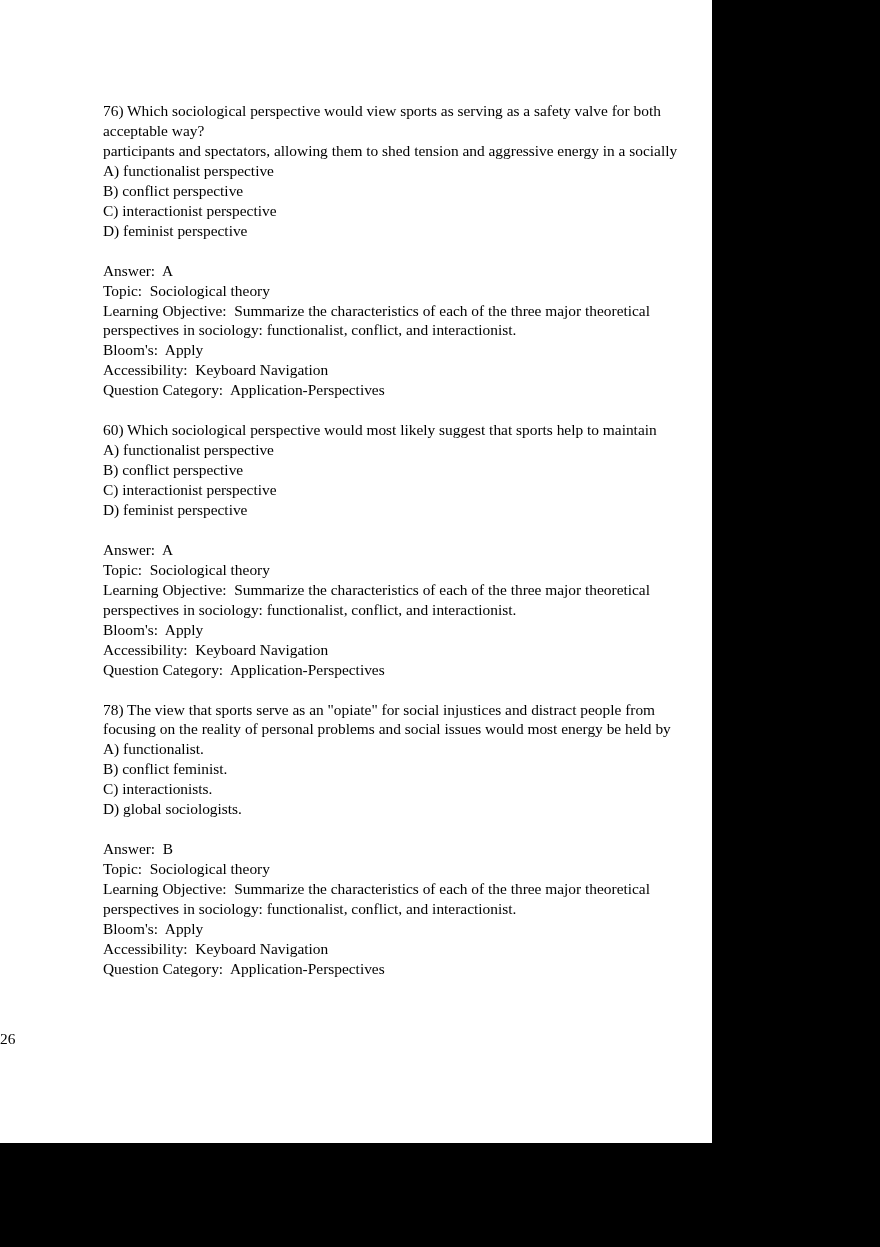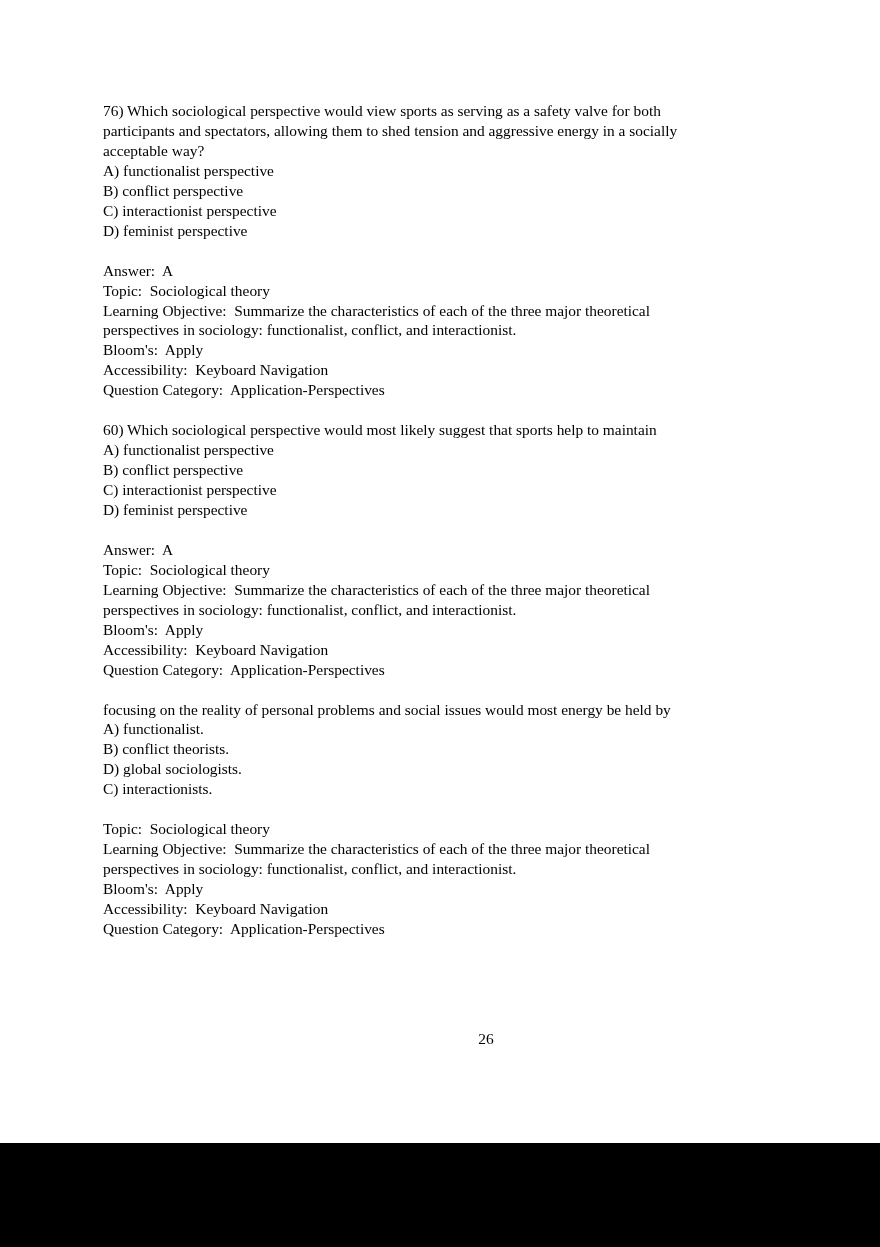--- a/index.html
+++ b/index.html
@@ -7,21 +7,21 @@
     padding: 0;
   }
   body {
     width: 880px;
     height: 1247px;
     background: #000000;
     overflow: hidden;
   }
   .doc-page {
     position: relative;
-    width: 880px;
+    width: 712px;
     height: 1143px;
     background: #ffffff;
     font-family: "Liberation Serif", serif;
     font-size: 15.4px;
     line-height: 19.95px;
     color: #000000;
   }
   .doc-content {
     position: absolute;
     left: 103px;
@@ -32,44 +32,43 @@
     white-space: pre-wrap;
   }
   .blank-line {
     height: 19.95px;
   }
   .page-number {
     position: absolute;
     top: 1029px;
     left: 0;
     width: 100%;
-    text-align: center;
-    margin-left: 46px;
+    text-align: left;
   }
   .letterbox {
     position: absolute;
     left: 0;
     top: 1143px;
     width: 880px;
     height: 104px;
     background: #000000;
   }
 </style>
 </head>
 <body>
 
 <div class="doc-page">
 
   <div class="doc-content">
 
     <section class="question-block">
       <div>
           <div class="line">76) Which sociological perspective would view sports as serving as a safety valve for both</div>
+          <div class="line">acceptable way?</div>
           <div class="line">participants and spectators, allowing them to shed tension and aggressive energy in a socially</div>
-          <div class="line">acceptable way?</div>
         </div>
       <div>
           <div class="line">A) functionalist perspective</div>
           <div class="line">B) conflict perspective</div>
           <div class="line">C) interactionist perspective</div>
           <div class="line">D) feminist perspective</div>
         </div>
       <div class="blank-line"></div>
       <div>
           <div class="line">Answer:  A</div>
@@ -101,30 +100,32 @@
           <div class="line">perspectives in sociology: functionalist, conflict, and interactionist.</div>
           <div class="line">Bloom's:  Apply</div>
           <div class="line">Accessibility:  Keyboard Navigation</div>
           <div class="line">Question Category:  Application-Perspectives</div>
         </div>
       <div class="blank-line"></div>
     </section>
 
     <section class="question-block">
       <div>
+          <div class="line">78) The view that sports serve as an "opiate" for social injustices and distract people from</div>
           <div class="line">focusing on the reality of personal problems and social issues would most energy be held by</div>
         </div>
       <div>
           <div class="line">A) functionalist.</div>
-          <div class="line">B) conflict theorists.</div>
+          <div class="line">B) conflict feminist.</div>
+          <div class="line">C) interactionists.</div>
           <div class="line">D) global sociologists.</div>
-          <div class="line">C) interactionists.</div>
         </div>
       <div class="blank-line"></div>
       <div>
+          <div class="line">Answer:  B</div>
           <div class="line">Topic:  Sociological theory</div>
           <div class="line">Learning Objective:  Summarize the characteristics of each of the three major theoretical</div>
           <div class="line">perspectives in sociology: functionalist, conflict, and interactionist.</div>
           <div class="line">Bloom's:  Apply</div>
           <div class="line">Accessibility:  Keyboard Navigation</div>
           <div class="line">Question Category:  Application-Perspectives</div>
         </div>
     </section>
 
   </div>

